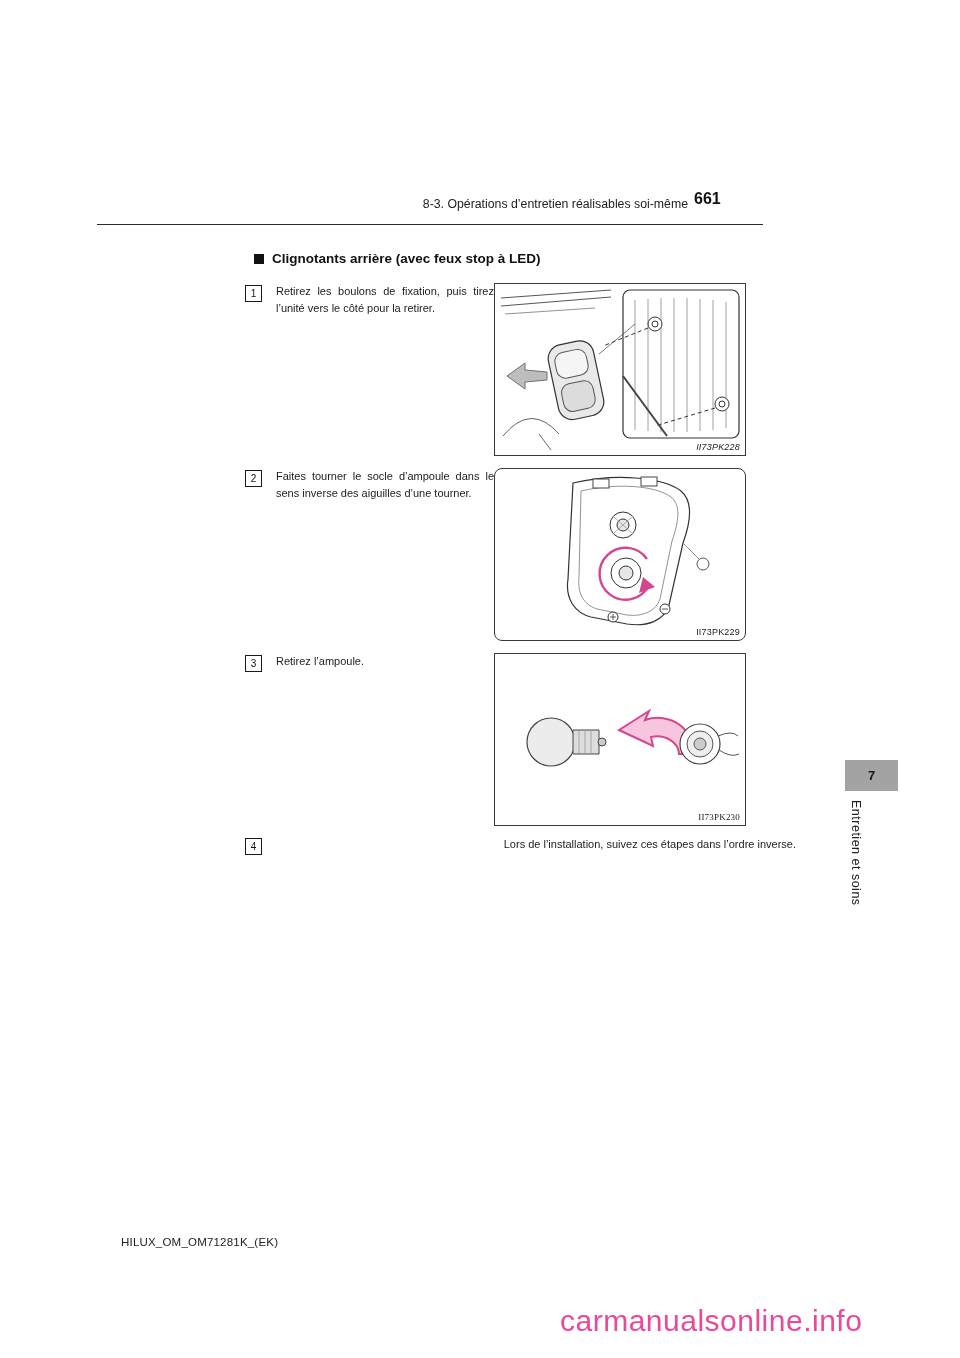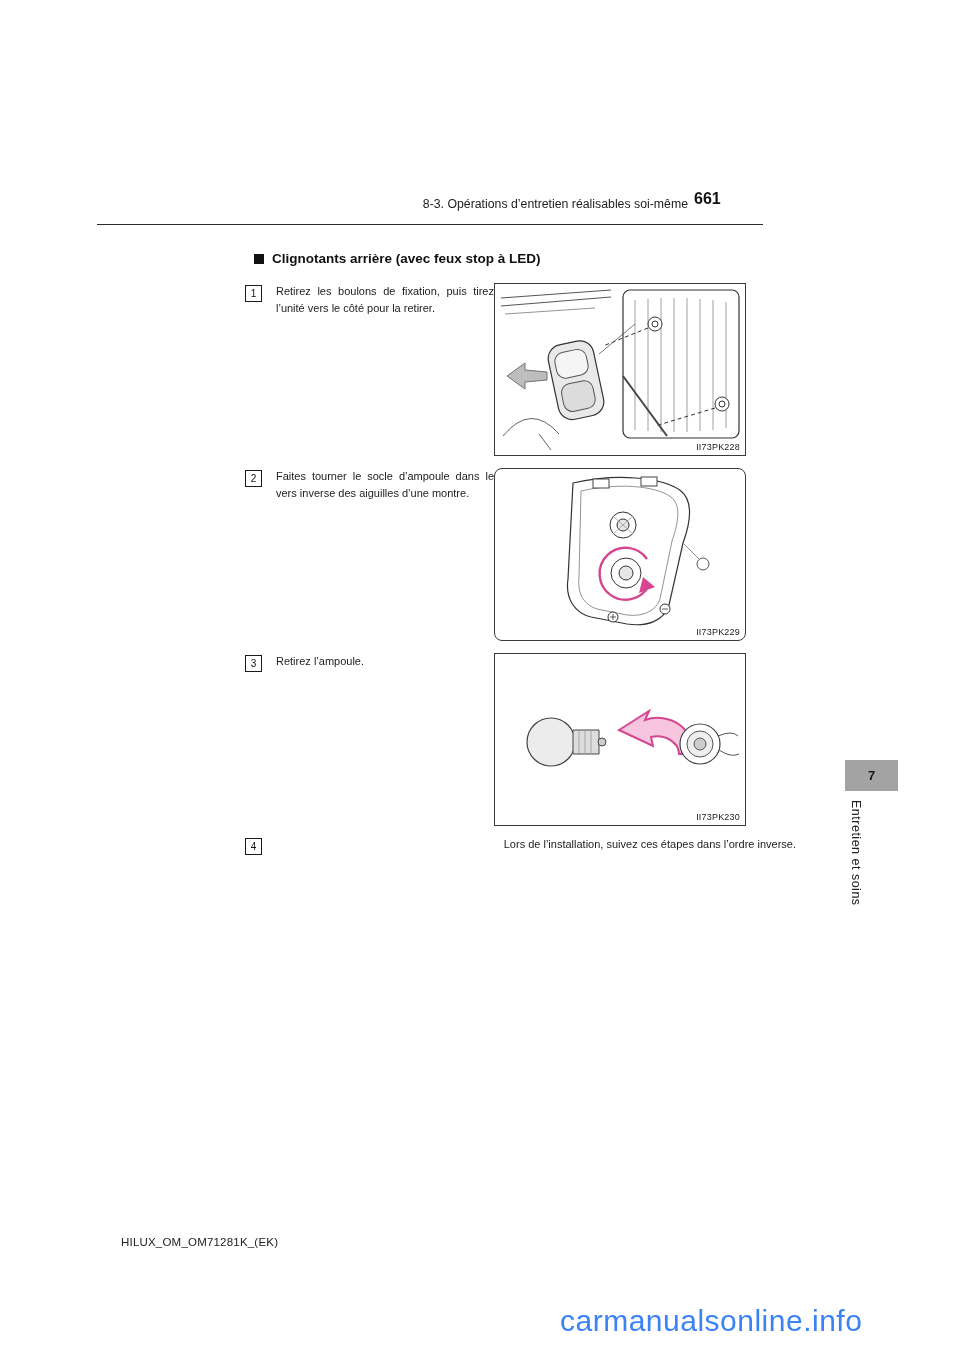--- a/index.html
+++ b/index.html
@@ -31,40 +31,40 @@
     text-align:justify;color:#1c1c1c;
   }
   .step4{position:absolute;left:245px;top:836px;width:560px;}
   .step4 .step-text{width:520px;text-align:right;}
   .s1{top:283px;} .s2{top:468px;} .s3{top:653px;}
   
   .figure{
     position:absolute;left:494px;width:252px;height:173px;border:1px solid #3a3a3a;
     background:#fff;box-sizing:border-box;
   }
-  .f1{top:283px;} .f2{top:468px;border-radius:8px;} .f3{top:653px;}
+  .f1{top:283px;font-style:italic;} .f2{top:468px;border-radius:8px;} .f3{top:653px;font-family:Liberation Serif, serif;}
   .figure svg{display:block;width:250px;height:171px;}
   .fig-caption{
     position:absolute;right:5px;bottom:3px;font-size:9px;color:#222;letter-spacing:.2px;
     background:#fff;padding-left:3px;
   }
   
   .chapter-tab{
     position:absolute;left:845px;top:760px;width:53px;height:31px;background:#a3a3a3;
     font-size:13px;font-weight:bold;color:#1a1a1a;text-align:center;line-height:31px;
   }
   .chapter-label{
     position:absolute;left:849px;top:800px;height:160px;
     writing-mode:vertical-rl;text-orientation:mixed;
     font-size:12.5px;color:#222;letter-spacing:.5px;
   }
   
   .footer{position:absolute;left:97px;top:1236px;font-size:11.5px;color:#222;letter-spacing:.2px;padding-left:24px;}
   .watermark{
-    position:absolute;left:560px;top:1304px;font-size:30px;color:#3b82f6;letter-spacing:.5px;
+    position:absolute;left:560px;top:1304px;font-size:30px;color:#ec4899;letter-spacing:.5px;
   }
 </style>
 </head>
 <body>
 
 <div class="page">
 
   <span class="section-header">8-3. Opérations d’entretien réalisables soi-même</span>
   <span class="page-number">661</span>
   <div class="header-rule"></div>
@@ -100,21 +100,21 @@
       <path d="M104 70 L140 40" stroke="#555" stroke-width="0.8"></path>
       <polygon points="52,88 30,86 30,79 12,92 30,105 30,98 52,96" fill="#bdbdbd" stroke="#6f6f6f" stroke-width="1"></polygon>
       <path d="M8 152 Q 36 118 64 150" stroke="#666" fill="none"></path>
       <path d="M44 150 L56 166" stroke="#666" fill="none"></path>
     </svg>
     <span class="fig-caption">II73PK228</span>
   </div>
 
   <div class="step s2">
     <span class="step-num">2</span>
-    <div class="step-text">Faites tourner le socle d’ampoule dans le vers inverse des aiguilles d’une montre.</div>
+    <div class="step-text">Faites tourner le socle d’ampoule dans le sens inverse des aiguilles d’une tourner.</div>
   </div>
   <div class="figure f2">
     <svg viewBox="0 0 250 171">
       <path d="M78 14 C 120 4, 168 8, 186 22 C 198 32, 196 52, 188 74 L 174 136 C 169 152, 152 158, 132 155 L 96 148 C 80 144, 70 130, 73 110 L 78 14 Z" fill="#fff" stroke="#333" stroke-width="1.2"></path>
       <path d="M86 22 C 120 14, 160 16, 176 28 C 186 36, 184 52, 177 72 L 165 130 C 161 142, 148 148, 132 146 L 102 140 C 90 136, 82 126, 84 108 Z" fill="none" stroke="#777" stroke-width="0.8"></path>
       <rect x="98" y="10" width="16" height="9" fill="#fff" stroke="#444"></rect>
       <rect x="146" y="8" width="16" height="9" fill="#fff" stroke="#444"></rect>
       <circle cx="128" cy="56" r="13" fill="#fff" stroke="#333"></circle>
       <circle cx="128" cy="56" r="6" fill="#e6e6e6" stroke="#333"></circle>
       <path d="M118 47 L138 65 M138 47 L118 65" stroke="#999" stroke-width="0.8"></path>

